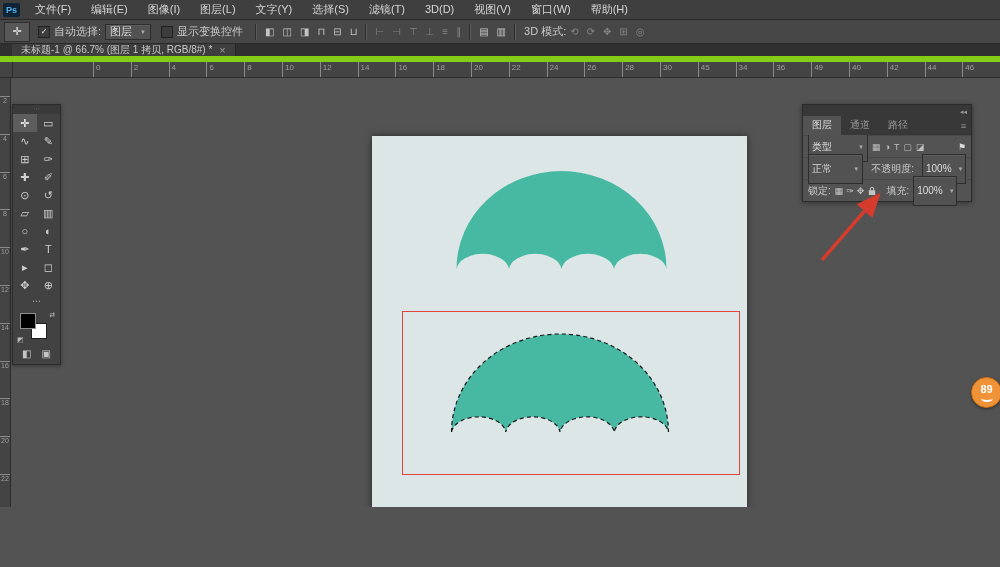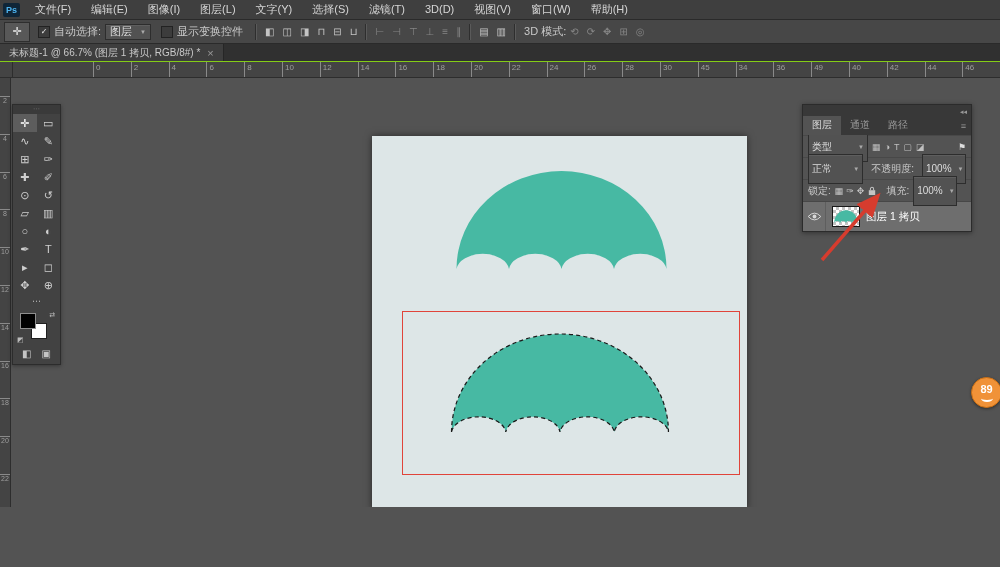--- a/index.html
+++ b/index.html
@@ -28,21 +28,21 @@
   .dd{background:#525252;border:1px solid #2d2d2d;height:16px;display:inline-flex;align-items:center;
       justify-content:space-between;padding:0 4px;color:#ddd;font-size:11px;
       box-shadow:inset 0 1px 0 rgba(255,255,255,.07);box-sizing:border-box;}
   .dd .caret{font-size:6px;color:#aaa;margin-left:6px;}
   .sep{width:1px;height:16px;background:#2e2e2e;border-right:1px solid #5a5a5a;margin:0 8px;}
   .iconrow{display:flex;gap:8px;font-size:10px;color:#c4c4c4;}
   .iconrow.dim{color:#868686;}
 
   
   .tabstrip{position:absolute;left:0;top:44px;width:100%;height:18px;background:#303030;
-            border-bottom:1px solid #84cc16;display:flex;z-index:25;box-sizing:border-box;}
+            border-bottom:6px solid #84cc16;display:flex;z-index:25;box-sizing:border-box;padding-left:12px;}
   .doctab{display:flex;align-items:center;gap:7px;background:#3e3e3e;color:#c9c9c9;font-size:10px;
           padding:0 9px;border-right:1px solid #262626;}
   .doctab .close{color:#9a9a9a;font-size:11px;}
 
   
   .ruler-h{position:absolute;left:0;top:62px;width:100%;height:16px;background:#444;
            border-bottom:1px solid #2d2d2d;overflow:hidden;z-index:15;box-sizing:border-box;}
   .ruler-h ul{display:flex;margin:0;padding:0 0 0 93px;list-style:none;}
   .ruler-h li{flex:0 0 37.8px;width:37.8px;border-left:1px solid #8a8a8a;height:15px;font-size:8px;
               color:#9f9f9f;padding-left:2px;box-sizing:border-box;line-height:11px;}
@@ -409,34 +409,20 @@
         </span>
         <span style="margin-left:6px;">填充:</span>
         <span class="dd fill-dd">
           <span>100%</span>
           <span class="caret">▼</span>
         </span>
       </div>
 
       <div class="llist">
 
-        <div class="lrow sel">
-          <div class="eyebox">
-            <svg width="15" height="9" viewBox="0 0 16 10">
-                <path d="M1 5 Q8 -2.5 15 5 Q8 12.5 1 5 Z" fill="none" stroke="#d8d8d8" stroke-width="1.1"></path>
-                <circle cx="8" cy="5" r="2.1" fill="#d8d8d8"></circle>
-              </svg>
-          </div>
-          <div class="thumb checker">
-            <svg viewBox="0 0 213 100" preserveAspectRatio="none">
-                <path d="M1.5,100 A105,98 0 0 1 211.5,100 A26.4,17 0 0 0 159,100 A26.4,17 0 0 0 106.5,100 A26.4,17 0 0 0 54,100 A26.4,17 0 0 0 1.5,100 Z" style="fill: rgb(71, 185, 163);"></path>
-              </svg>
-          </div>
-          <div class="lname">图层 1 拷贝</div>
-        </div>
 
 
 
       </div>
     </div>
 
     <div class="badge badge1" style="background: rgb(240, 146, 56);">
       <span>89</span>
       <span class="smile"></span>
     </div>

